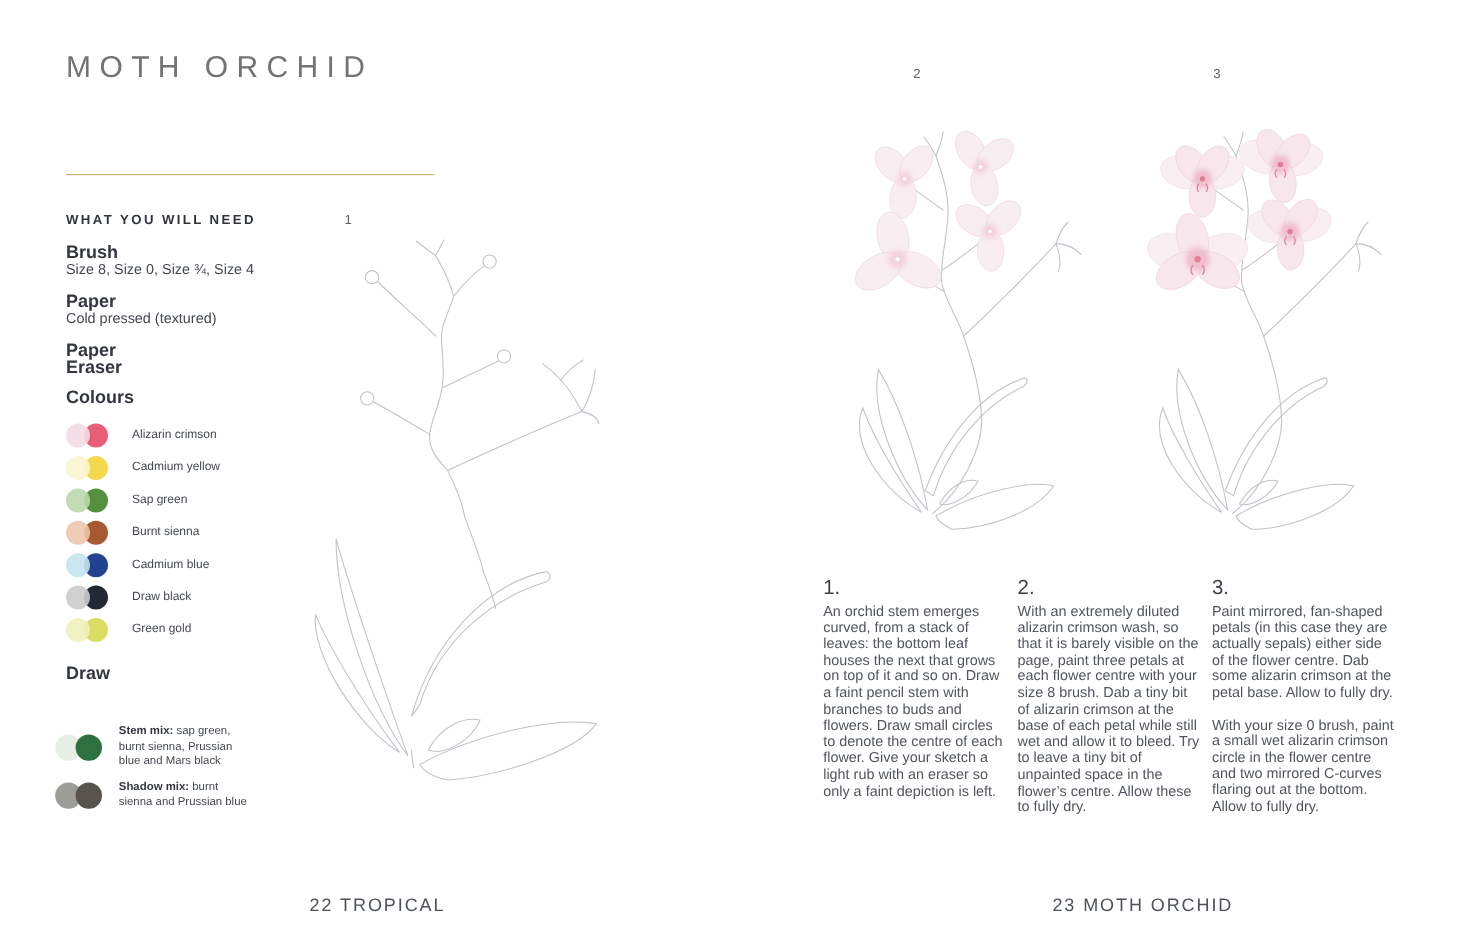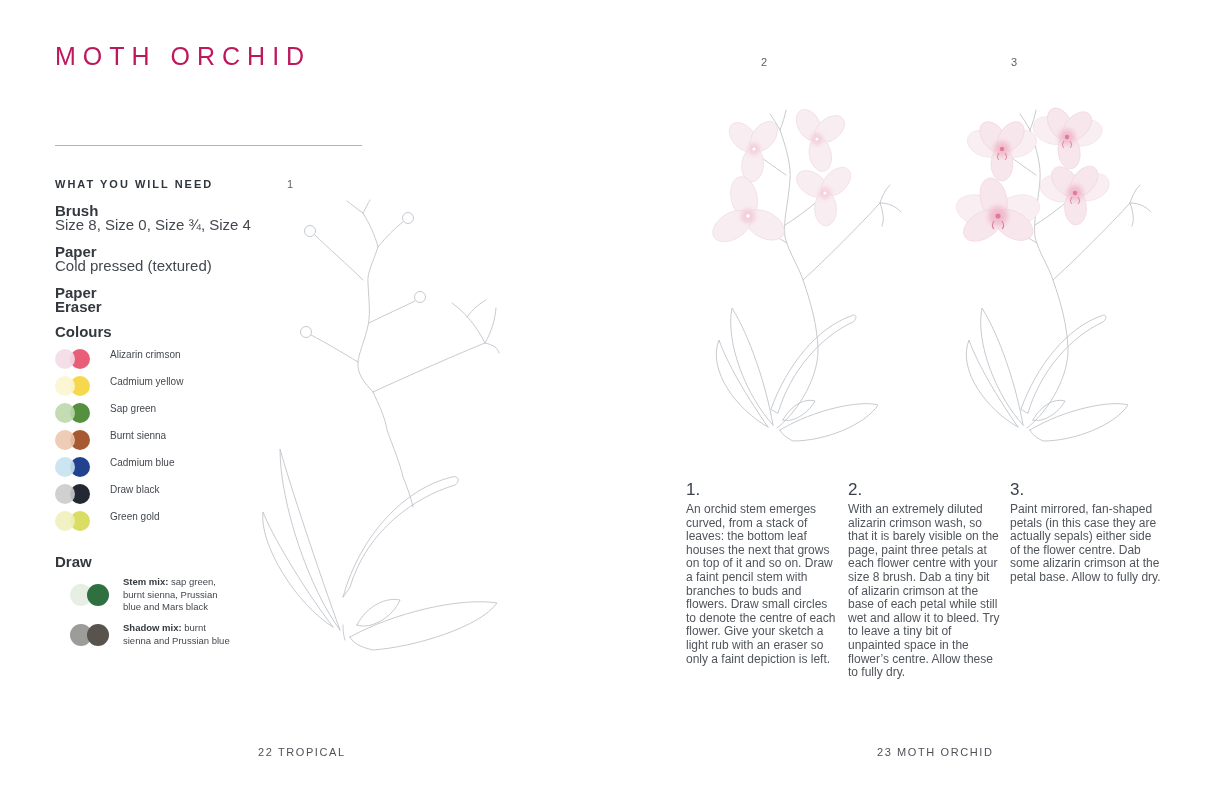--- a/index.html
+++ b/index.html
@@ -2,56 +2,56 @@
 <html><head>
 <meta charset="utf-8">
 <style>
   * { margin:0; padding:0; box-sizing:border-box; }
   html,body { background:#ffffff; }
   body { font-family:"Liberation Sans", sans-serif; color:#4a4f56; }
   .spread { position:relative; width:1214px; height:790px; background:#ffffff; overflow:hidden; }
 
   
   .title { position:absolute; left:55px; top:42px; font-size:25px; font-weight:300;
-           letter-spacing:7px; color:#be185d; }
+           letter-spacing:7px; color:#737373; }
   .intro { position:absolute; left:55px; top:82px; width:302px;
            font-family:"Liberation Serif", serif; font-size:11.5px; line-height:14.5px; color:#4c5157; }
   .rule  { position:absolute; left:55px; top:145px; width:307px; height:1px; }
 
   .needs { position:absolute; left:55px; top:178px; font-size:11px; font-weight:bold;
            letter-spacing:2px; color:#2f353c; }
   .fig-label { position:absolute; font-size:11px; color:#5a5f66; }
   .lbl  { font-size:15px; font-weight:bold; color:#33383f; line-height:13.5px; }
-  .dtl  { font-size:15px; color:#43484f; line-height:13.5px;text-align:center; }
+  .dtl  { font-size:12px; color:#43484f; line-height:13.5px;text-align:center; }
   .mat-brush  { position:absolute; left:55px; top:204px; }
   .mat-paper  { position:absolute; left:55px; top:245px; }
   .mat-pencil { position:absolute; left:55px; top:286px; }
 
   .colours-h { position:absolute; left:55px; top:325px; }
   .colour-rows { position:absolute; left:55px; top:349px; }
-  .colour-row { display:flex; align-items:flex-start; height:27px; }
+  .colour-row { display:flex; align-items:center; height:27px; }
   .sw { width:20px; height:20px; border-radius:50%; }
   .sw.light { opacity:.9; }
   .sw.dark  { margin-left:-5px; }
   .colour-name { margin-left:20px; font-size:10px; color:#43484f; }
 
   .mixes-h { position:absolute; left:55px; top:555px; }
-  .mix-row { position:absolute; left:70px; display:flex; align-items:center; }
+  .mix-row { position:absolute; left:46px; display:flex; align-items:center;margin-top:28px; }
   .mix-sw { width:22px; height:22px; border-radius:50%; }
   .mix-sw.dark { margin-left:-5px; }
   .mix-text { margin-left:14px; width:110px; font-size:9.5px; line-height:12.5px; color:#43484f; }
   .mix-text b { color:#33383f; }
 
   
   .step { position:absolute; top:480px; width:152px; }
   .step-num  { font-size:17px; font-weight:400; color:#3c4149; line-height:20px; }
   .step-body { margin-top:3px; font-size:12px; line-height:13.6px; color:#50555c; }
   .step-body + .step-body { margin-top:13px; }
 
-  .footer { position:absolute; top:746px; font-size:11px; letter-spacing:1.6px; color:#4d5258; }
+  .footer { position:absolute; top:746px; font-size:15px; letter-spacing:1.6px; color:#4d5258; }
 
   
   svg .pencil { fill:none; stroke:#bfc4ca; stroke-width:0.9; stroke-linecap:round; }
   svg .pencil-f { fill:#ffffff; stroke:#bfc4ca; stroke-width:0.9; }
   svg .petal  { fill:#f8edf0; stroke:#eed8de; stroke-width:0.6; }
   svg .petal3 { fill:#f7e7ec; stroke:#eed3db; stroke-width:0.6; }
   svg .sepal  { fill:#f9eef1; stroke:#f0dce2; stroke-width:0.5; }
   svg .dab    { fill:#f2c9d7; opacity:.8; }
   svg .dab3   { fill:#efb6ca; opacity:.85; }
   svg .eye    { fill:#ffffff; }
@@ -301,18 +301,19 @@
     <div class="step-num">1.</div>
     <div class="step-body">An orchid stem emerges curved, from a stack of leaves: the bottom leaf houses the next that grows on top of it and so on. Draw a faint pencil stem with branches to buds and flowers. Draw small circles to denote the centre of each flower. Give your sketch a light rub with an eraser so only a faint depiction is left.</div>
   </div>
   <div class="step" style="left:848px;">
     <div class="step-num">2.</div>
     <div class="step-body">With an extremely diluted alizarin crimson wash, so that it is barely visible on the page, paint three petals at each flower centre with your size 8 brush. Dab a tiny bit of alizarin crimson at the base of each petal while still wet and allow it to bleed. Try to leave a tiny bit of unpainted space in the flower’s centre. Allow these to fully dry.</div>
   </div>
   <div class="step" style="left:1010px;">
     <div class="step-num">3.</div>
     <div class="step-body">Paint mirrored, fan-shaped petals (in this case they are actually sepals) either side of the flower centre. Dab some alizarin crimson at the petal base. Allow to fully dry.</div>
+    <div class="step-body">With your size 0 brush, paint a small wet alizarin crimson circle in the flower centre and two mirrored C-curves flaring out at the bottom. Allow to fully dry.</div>
   </div>
 
   <div class="footer" style="left:258px;">22 TROPICAL</div>
   <div class="footer" style="left:877px;">23 MOTH ORCHID</div>
 
 </div>
 
 </body></html>

